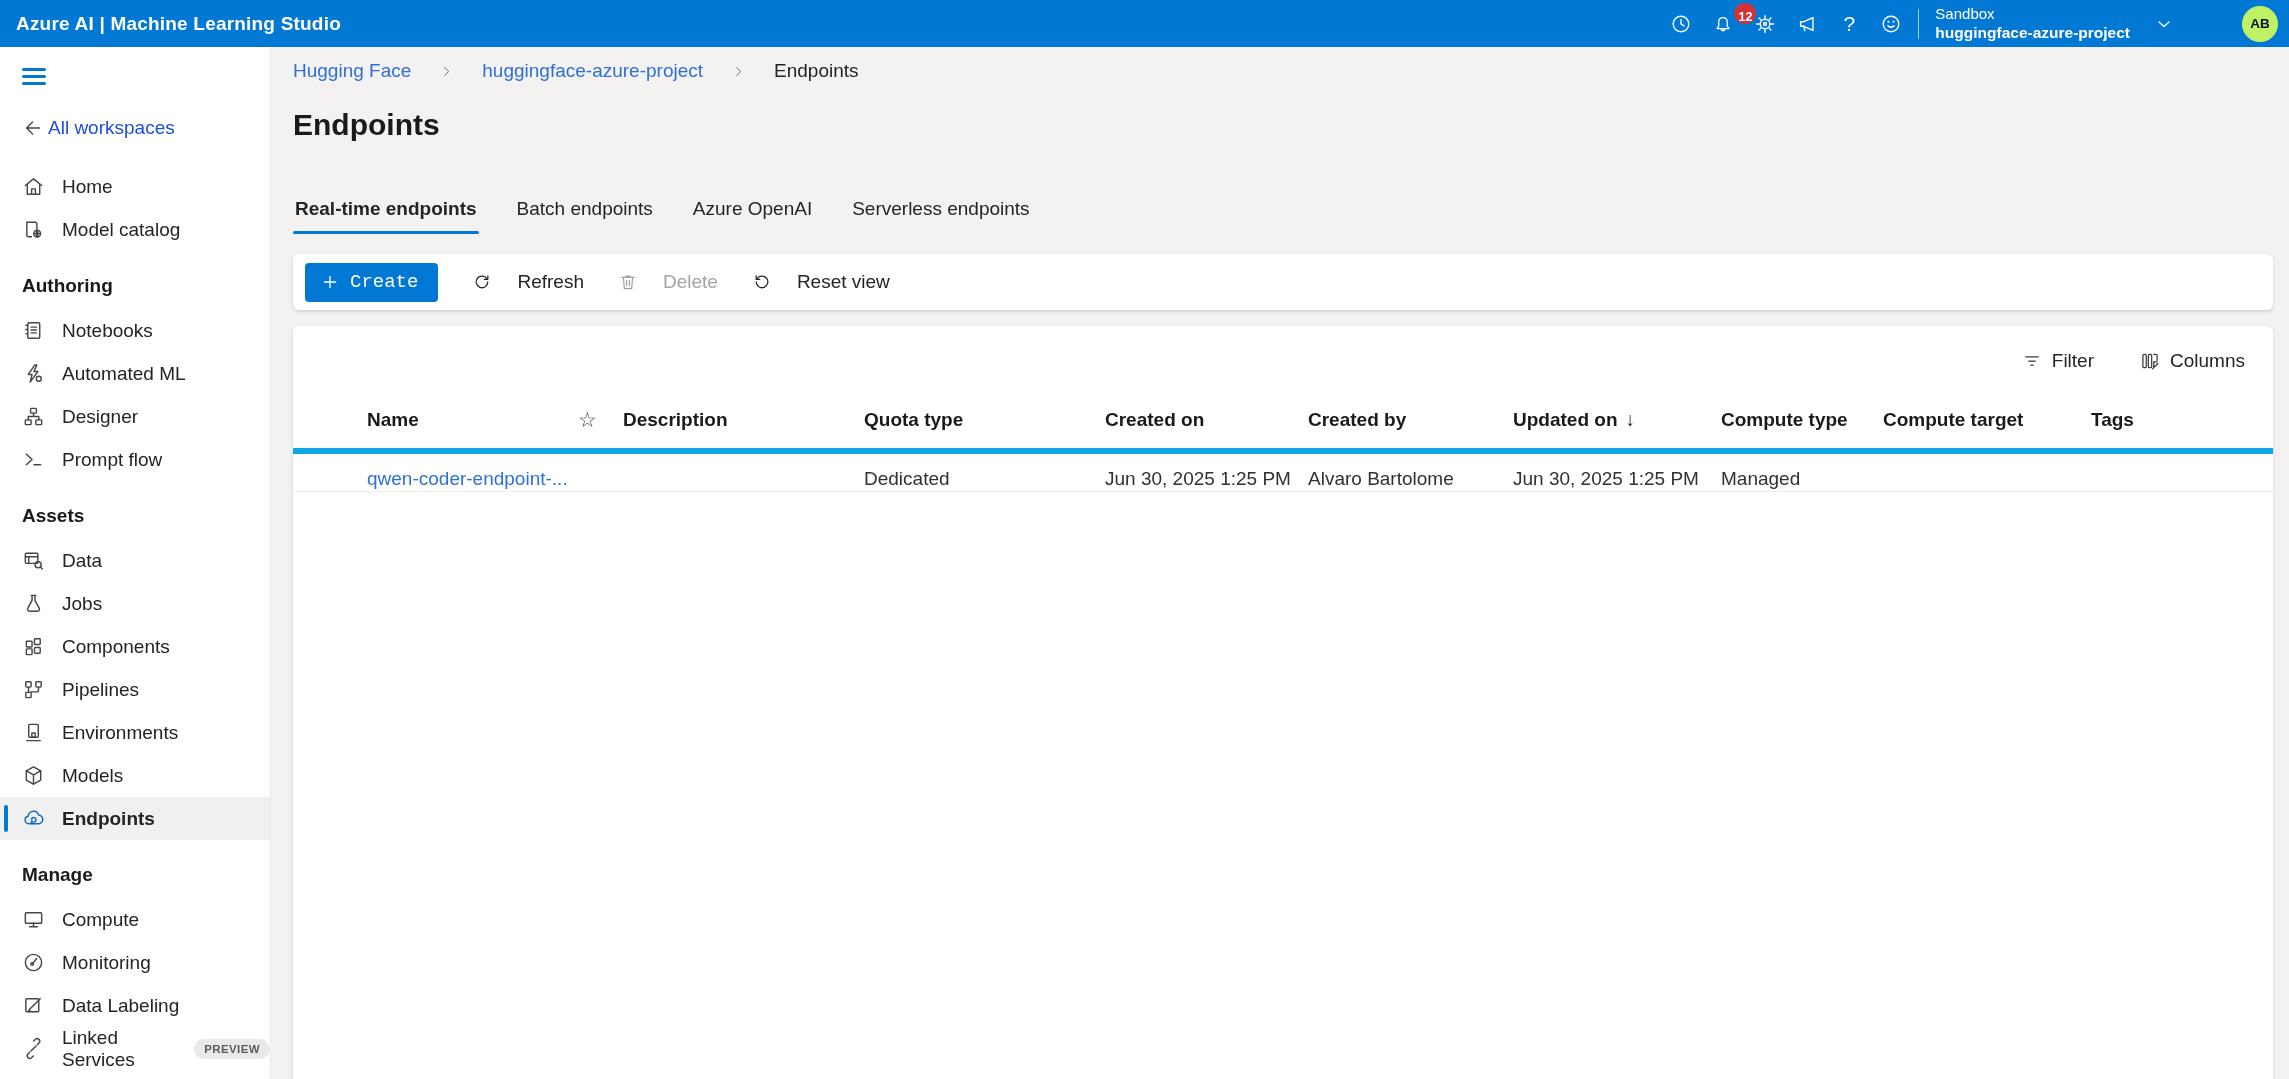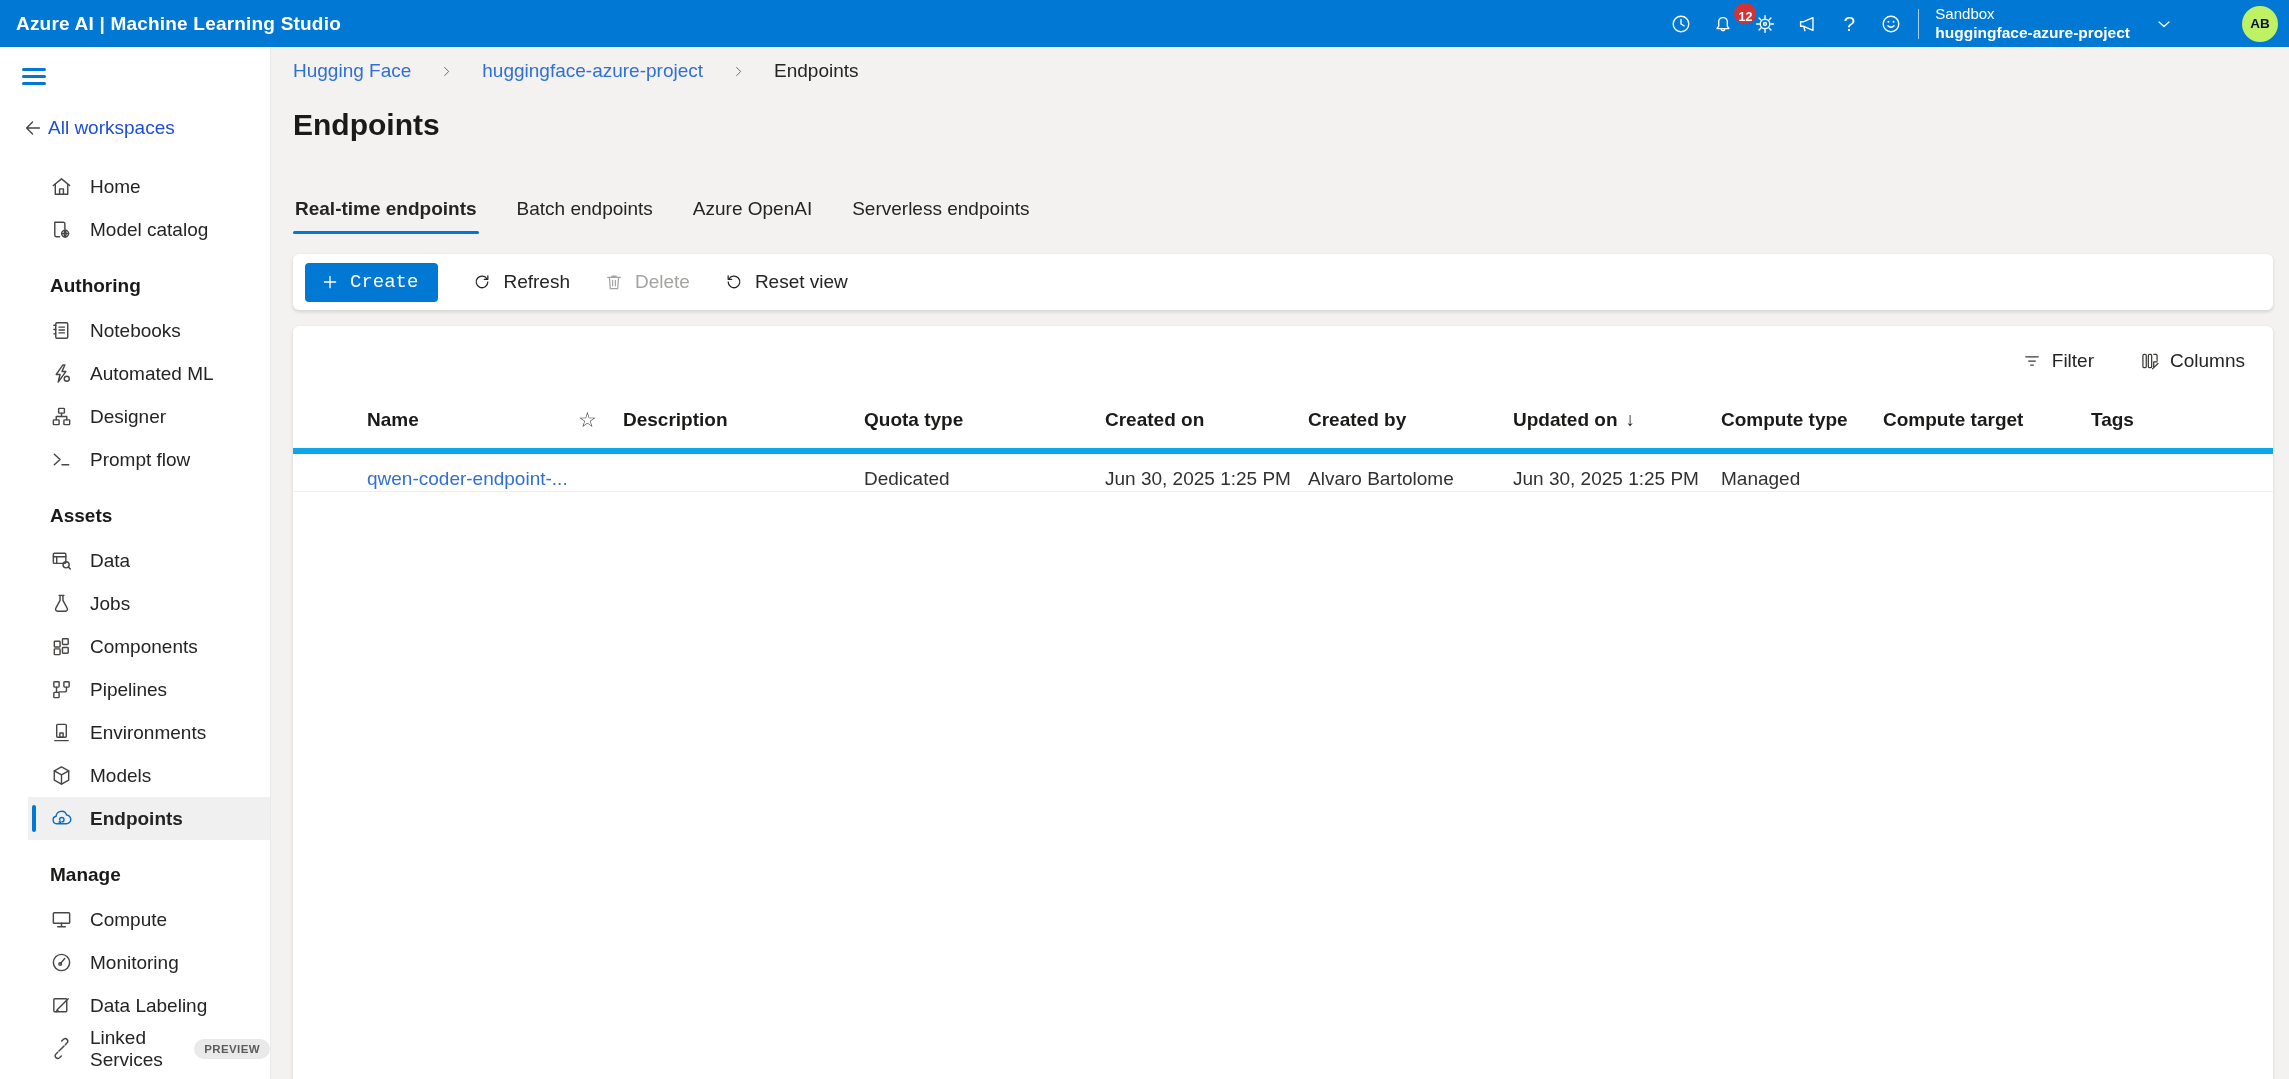--- a/index.html
+++ b/index.html
@@ -30,21 +30,21 @@
 
   
   .app { display:flex; height:1032px; }
 
   
   .sidebar { width:271px; background:#fff; border-right:1px solid #EBE9E7; padding-top:13px; flex:none; overflow:hidden; }
   .hamburger { margin-left:22px; width:24px; cursor:pointer; padding:4px 0; }
   .hamburger span { display:block; height:2.6px; background:#0078D4; border-radius:2px; margin:4.4px 0; }
   .back-row { display:flex; align-items:flex-start; gap:4px; margin:24px 0 0 22px; font-size:19px; color:#1d4ed8; cursor:pointer; }
   .back-row svg { color:#484644; }
-  .nav { margin-top:26px;margin-left:28px; }
+  .nav { margin-top:26px; }
   .nav-item { display:flex; align-items:center; gap:17px; height:43px; padding-left:22px; font-size:19px; cursor:pointer; position:relative; }
   .nav-item .nico { color:#484644; flex:none; }
   .nav-item.selected { background:#F0F0F0; font-weight:600; }
   .nav-item.selected .nico { color:#0F6CBD; }
   .sel-bar { position:absolute; left:4px; top:8px; bottom:8px; width:4px; border-radius:2px; background:#0078D4; }
   .section-h { font-size:19px; font-weight:700; color:#1B1A19; padding-left:22px; margin:24px 0 12px; }
   .pill { background:#E9E9E9; color:#5C5C5C; font-size:11.5px; font-weight:600; letter-spacing:.4px; padding:4px 10px; border-radius:11px; margin-left:8px; }
 
   
   .main { flex:1; background:#F3F2F1; padding:13px 16px 0 22px; display:flex; flex-direction:column; overflow:hidden; }
@@ -55,21 +55,21 @@
   .page-title { font-size:30px; font-weight:700; color:#1B1A19; margin-top:26px; }
   .tabs { display:flex; gap:36px; margin-top:36px; }
   .tab { font-size:19px; color:#242424; padding:0 2px 14px; position:relative; cursor:pointer; white-space:nowrap; }
   .tab.active { font-weight:700; }
   .tab.active::after { content:""; position:absolute; left:0; right:0; bottom:0; height:3px; background:#0078D4; border-radius:2px; }
 
   .toolbar-card { margin-top:20px; background:#fff; border-radius:6px; box-shadow:0 1.6px 3.6px rgba(0,0,0,.13); height:56px;
                   display:flex; align-items:center; padding:0 12px; flex:none; }
   .btn-primary { background:#0078D4; color:#fff; border:none; border-radius:4px; height:39px; padding:0 20px 0 16px; font-size:19px;
                  font-family:Liberation Mono, monospace; display:flex; align-items:center; gap:11px; cursor:pointer; }
-  .btn-text { display:flex; align-items:center; gap:11px; font-size:19px; color:#242424; background:none; border:none;
+  .btn-text { display:flex; align-items:center; gap:25px; font-size:19px; color:#242424; background:none; border:none;
               font-family:inherit; margin-left:34px; cursor:pointer; padding:0; }
   .btn-text.disabled { color:#A6A4A2; cursor:default; }
 
   .table-card { margin-top:16px; background:#fff; border-radius:6px 6px 0 0; box-shadow:0 1.6px 3.6px rgba(0,0,0,.13);
                 flex:1; display:flex; flex-direction:column; overflow:hidden; }
   .table-controls { display:flex; justify-content:flex-end; gap:46px; padding:24px 28px 10px; }
   .tctrl { display:flex; align-items:center; gap:10px; font-size:19px; color:#242424; cursor:pointer; }
   .tctrl .ic { color:#3B3A39; }
 
   table.grid { width:100%; border-collapse:collapse; table-layout:fixed; margin-top:16px; }

